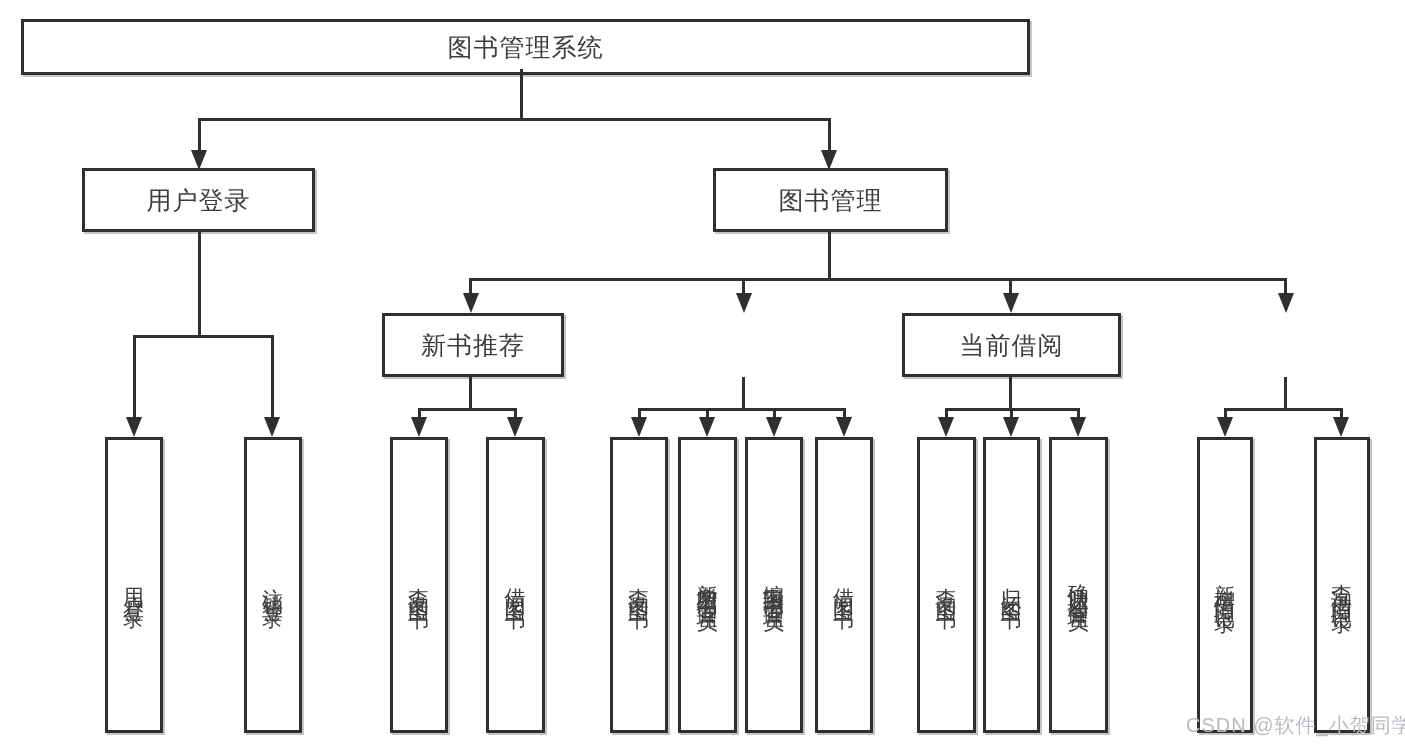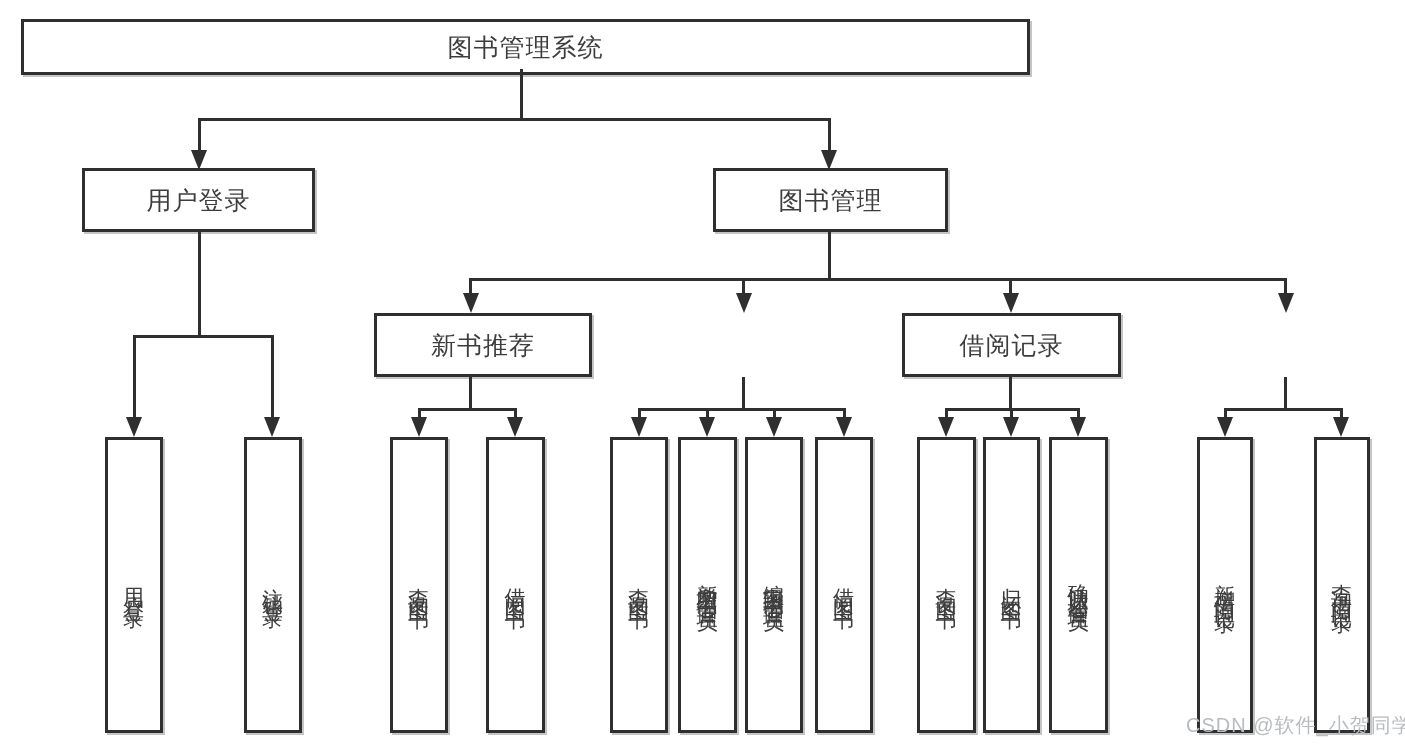--- a/index.html
+++ b/index.html
@@ -51,25 +51,25 @@
   <div class="hline" style="left:469px;top:278px;width:818px;"></div>
   <div class="vline" style="left:469px;top:278px;height:16px;"></div>
   <div class="ah" style="left:463px;top:293px;"></div>
   <div class="vline" style="left:742px;top:278px;height:16px;"></div>
   <div class="ah" style="left:736px;top:293px;"></div>
   <div class="vline" style="left:1009px;top:278px;height:16px;"></div>
   <div class="ah" style="left:1003px;top:293px;"></div>
   <div class="vline" style="left:1284px;top:278px;height:16px;"></div>
   <div class="ah" style="left:1278px;top:293px;"></div>
 
-  <div class="box" style="left:374px;top:313px;width:218px;height:64px;">
+  <div class="box" style="left:382px;top:313px;width:182px;height:64px;">
     <span class="lbl">新书推荐</span>
   </div>
   <div class="box" style="left:902px;top:313px;width:219px;height:64px;">
-    <span class="lbl">借阅记录</span>
+    <span class="lbl">当前借阅</span>
   </div>
 
   <div class="vline" style="left:469px;top:377px;height:31px;"></div>
   <div class="hline" style="left:418px;top:408px;width:99px;"></div>
   <div class="vline" style="left:418px;top:408px;height:9px;"></div>
   <div class="ah" style="left:411px;top:417px;"></div>
   <div class="vline" style="left:514px;top:408px;height:9px;"></div>
   <div class="ah" style="left:507px;top:417px;"></div>
 
   <div class="vline" style="left:742px;top:377px;height:31px;"></div>

